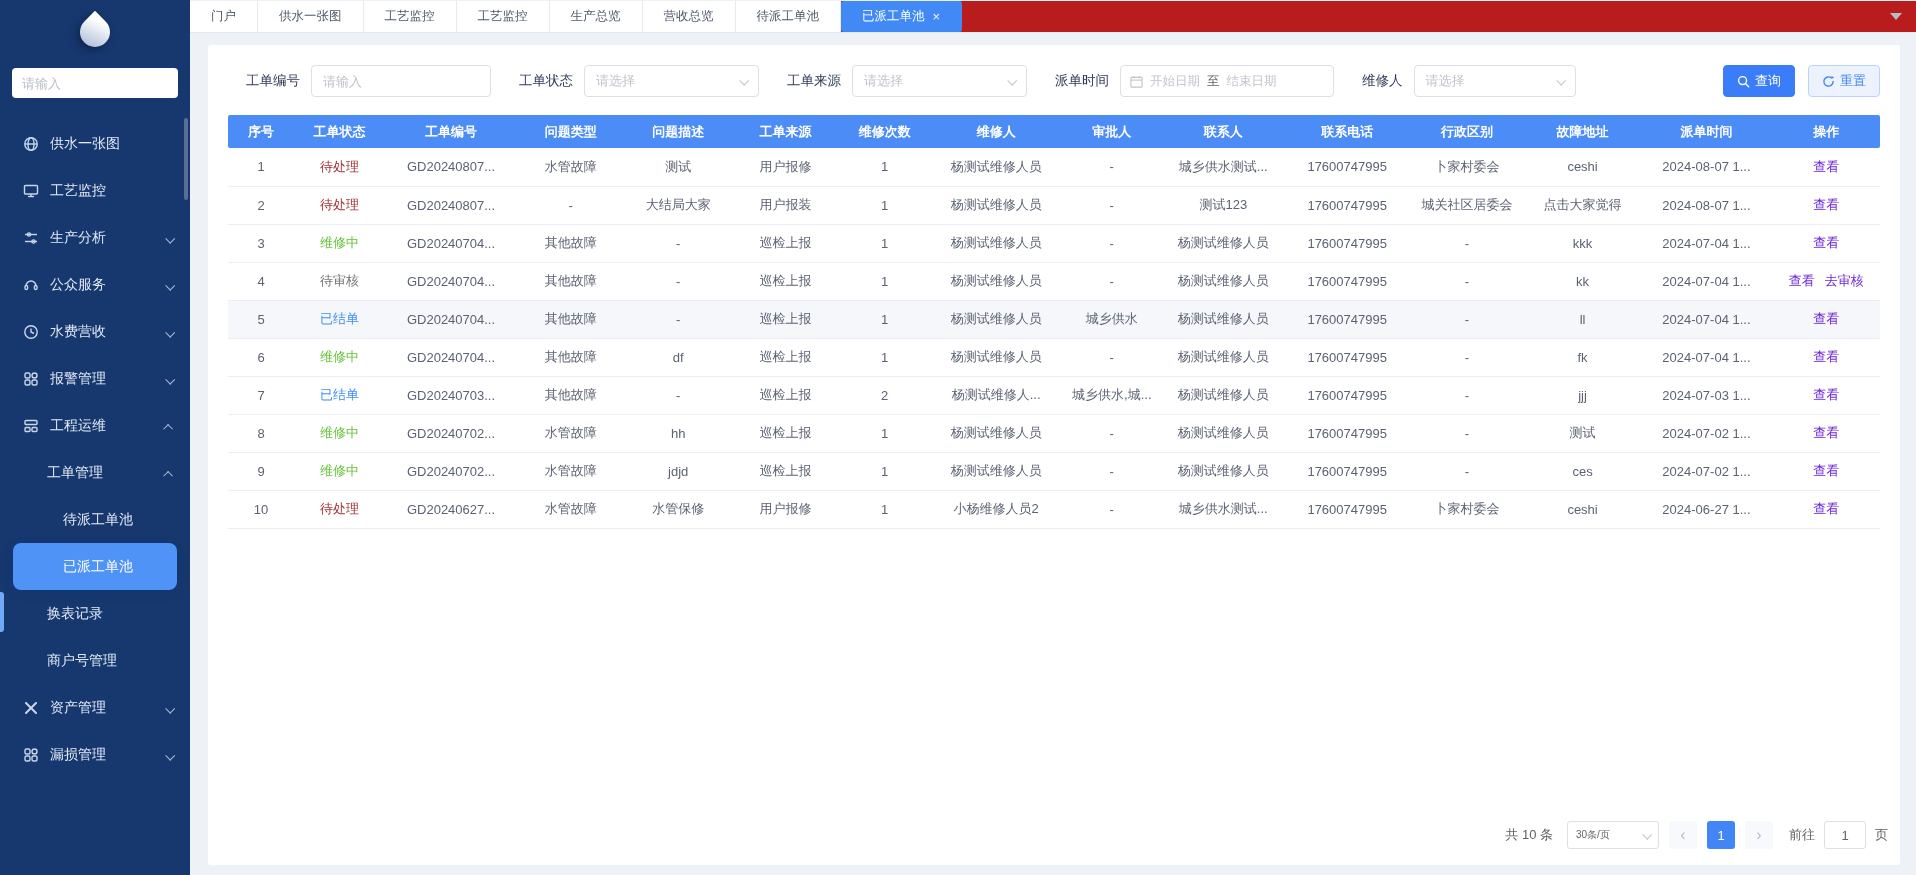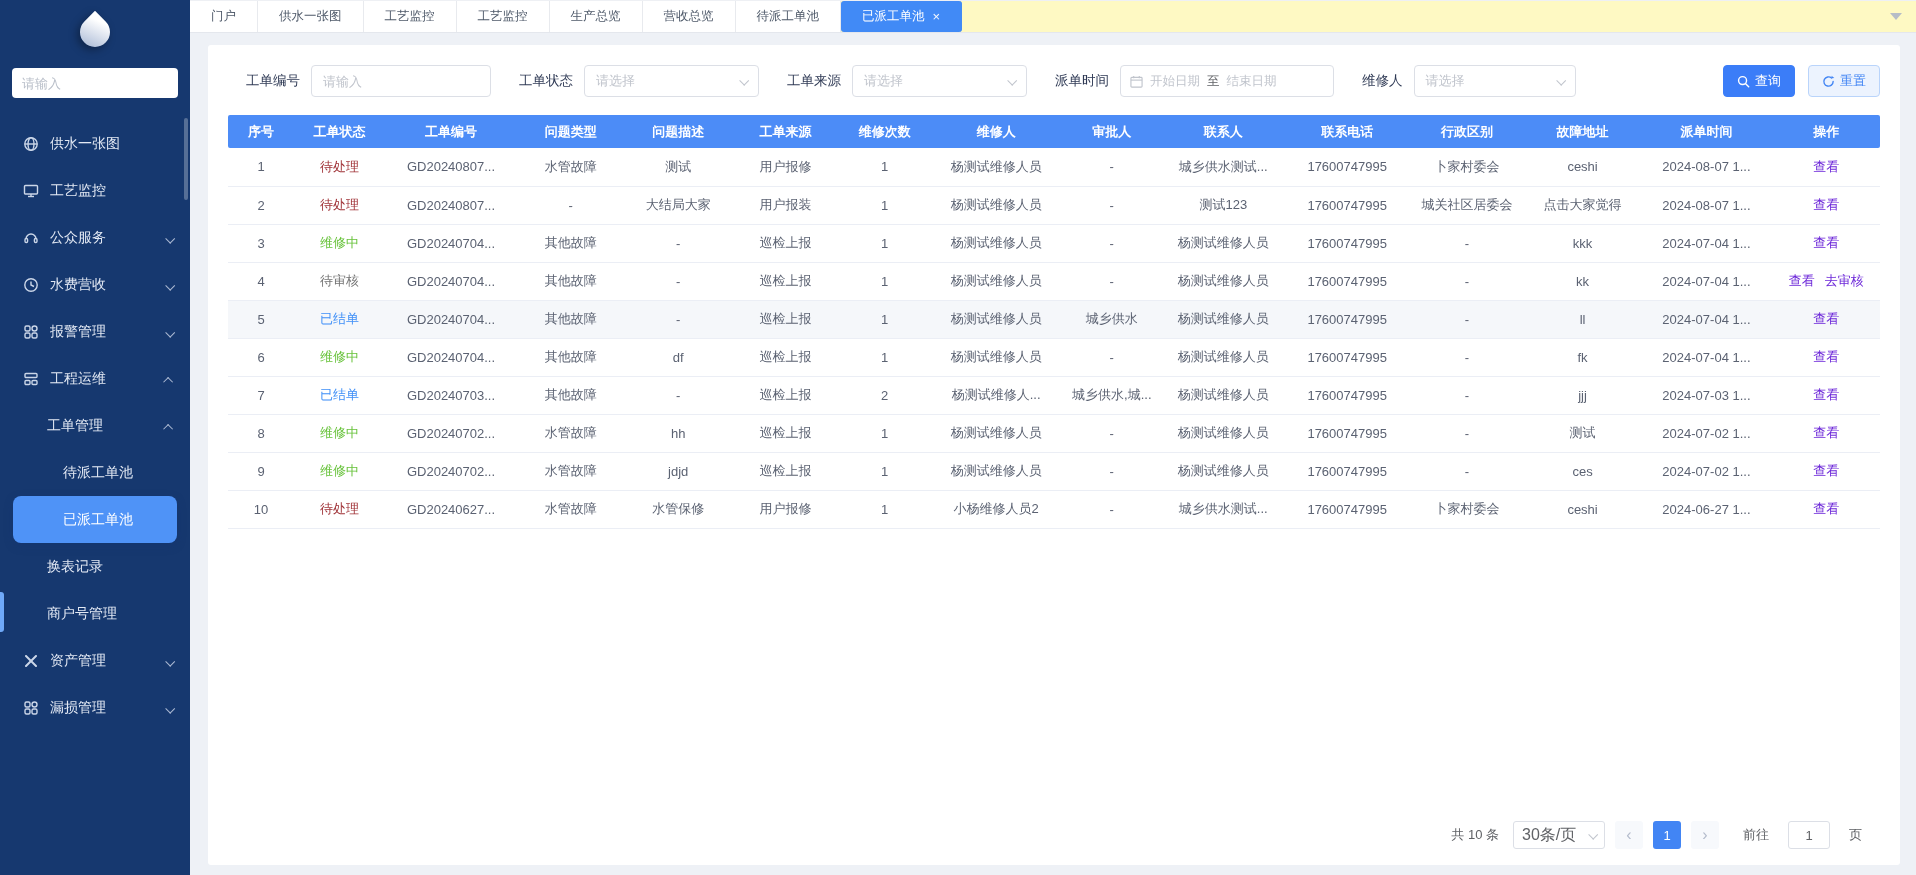--- a/index.html
+++ b/index.html
@@ -47,21 +47,21 @@
     border-top:4px solid transparent; border-bottom:4px solid transparent; border-right:5px solid #2a3a55; }
   .app-title { font-size:21px; font-weight:bold; color:#1b2f5e; letter-spacing:1.5px; }
   .topbar-right { margin-left:auto; display:flex; align-items:center; gap:14px; }
   .bell { width:22px; height:22px; cursor:pointer; }
   .avatar { width:32px; height:32px; border-radius:50%; background:#29A3F2; overflow:hidden;
     display:flex; align-items:flex-end; justify-content:center; cursor:pointer; }
   .username { font-size:14px; color:#333; cursor:pointer; }
   .user-chev { color:#666; margin-left:2px; }
 
   
-  .tabbar { height:33px; background:#fef9c3; border-top:1px solid #eef0f4; border-bottom:1px solid #e4e7ed;
+  .tabbar { height:33px; background:#b91c1c; border-top:1px solid #eef0f4; border-bottom:1px solid #e4e7ed;
     display:flex; align-items:stretch; position:relative; }
   .tab { display:flex; align-items:center; padding:0 21px; font-size:12.5px; color:#4e5969;
     border-right:1px solid #e8eaee; cursor:pointer; background:#fff; white-space:nowrap; }
   .tab.active { background:#418AF6; color:#fff; border-right-color:#418AF6; border-radius:3px; }
   .tab .close { margin-left:8px; font-size:13px; opacity:.95; }
   .tab-caret { position:absolute; right:14px; top:12px; width:0; height:0;
     border-left:6px solid transparent; border-right:6px solid transparent; border-top:7px solid #b6bdc7; }
 
   
   .content { flex:1; padding:12px 16px 10px 18px; min-height:0; }
@@ -93,31 +93,31 @@
     text-align:center; white-space:nowrap; overflow:hidden; }
   thead th:first-child { border-radius:2px 0 0 2px; }
   thead th:last-child { border-radius:0 2px 2px 0; }
   tbody td { height:38px; font-size:13px; color:#5b6272; text-align:center; border-bottom:1px solid #ebeef5;
     white-space:nowrap; overflow:hidden; text-overflow:ellipsis; padding:0 3px; }
   tbody tr.hovered { background:#f5f7fa; }
   .op-link { color:#6d28d9; cursor:pointer; margin:0 5px; }
 
   
   .pager { margin-top:auto; display:flex; align-items:center; justify-content:flex-end;
-    padding:0 38px 16px 0; gap:10px; font-size:13px; color:#606266; }
+    padding:0 12px 16px 0; gap:10px; font-size:13px; color:#606266; }
   .pager .total { margin-right:4px; }
   .size-select { width:92px; height:28px; border:1px solid #dcdfe6; border-radius:3px; display:flex;
-    align-items:center; justify-content:space-between; padding:0 8px; font-size:16px; color:#606266;
+    align-items:center; justify-content:space-between; padding:0 8px; font-size:10px; color:#606266;
     cursor:pointer; }
   .size-select .chev { color:#c0c4cc; }
   .pg-arrow { width:28px; height:28px; display:flex; align-items:center; justify-content:center;
     color:#b4bccc; font-size:16px; cursor:pointer; background:#f7f9fc; border-radius:3px; }
   .pg-num { width:28px; height:28px; background:#4285F4; color:#fff; border-radius:3px; display:flex;
     align-items:center; justify-content:center; font-size:13px; cursor:pointer; }
-  .goto { display:flex; align-items:center; gap:19px; margin-left:14px; }
+  .goto { display:flex; align-items:center; gap:9px; margin-left:6px; }
   .goto input { width:42px; height:28px; border:1px solid #dcdfe6; border-radius:3px; text-align:center;
     font-size:13px; color:#606266; outline:none; }
 </style>
 </head>
 <body>
 
 <div class="app">
 
   <aside class="sidebar">
     <div class="logo-wrap">
@@ -139,20 +139,32 @@
         </div>
         <div class="nav-item">
           <span class="ic">
             <svg width="16" height="16" viewBox="0 0 16 16">
               <rect x="1.5" y="2.5" width="13" height="8.5" rx="1" fill="none" stroke="#dbe4f3" stroke-width="1.4"></rect>
               <line x1="8" y1="11" x2="8" y2="13.5" fill="none" stroke="#dbe4f3" stroke-width="1.4"></line>
               <line x1="5" y1="13.5" x2="11" y2="13.5" fill="none" stroke="#dbe4f3" stroke-width="1.4"></line>
             </svg>
           </span>
           <span>工艺监控</span>
+        </div>
+        <div class="nav-item">
+          <span class="ic">
+            <svg width="16" height="16" viewBox="0 0 16 16">
+              <line x1="2" y1="4.5" x2="14" y2="4.5" fill="none" stroke="#dbe4f3" stroke-width="1.4"></line>
+              <line x1="2" y1="11.5" x2="14" y2="11.5" fill="none" stroke="#dbe4f3" stroke-width="1.4"></line>
+              <circle cx="6" cy="4.5" r="1.6" fill="none" stroke="#dbe4f3" stroke-width="1.4"></circle>
+              <circle cx="10.5" cy="11.5" r="1.6" fill="none" stroke="#dbe4f3" stroke-width="1.4"></circle>
+            </svg>
+          </span>
+          <span>生产分析</span>
+          <span class="chev-box"><span class="chev "></span></span>
         </div>
         <div class="nav-item">
           <span class="ic">
             <svg width="16" height="16" viewBox="0 0 16 16">
               <path d="M3 9a5 5 0 0 1 10 0" fill="none" stroke="#dbe4f3" stroke-width="1.4"></path>
               <rect x="2" y="8.5" width="2.6" height="4" rx="1.2" fill="none" stroke="#dbe4f3" stroke-width="1.4"></rect>
               <rect x="11.4" y="8.5" width="2.6" height="4" rx="1.2" fill="none" stroke="#dbe4f3" stroke-width="1.4"></rect>
             </svg>
           </span>
           <span>公众服务</span>

